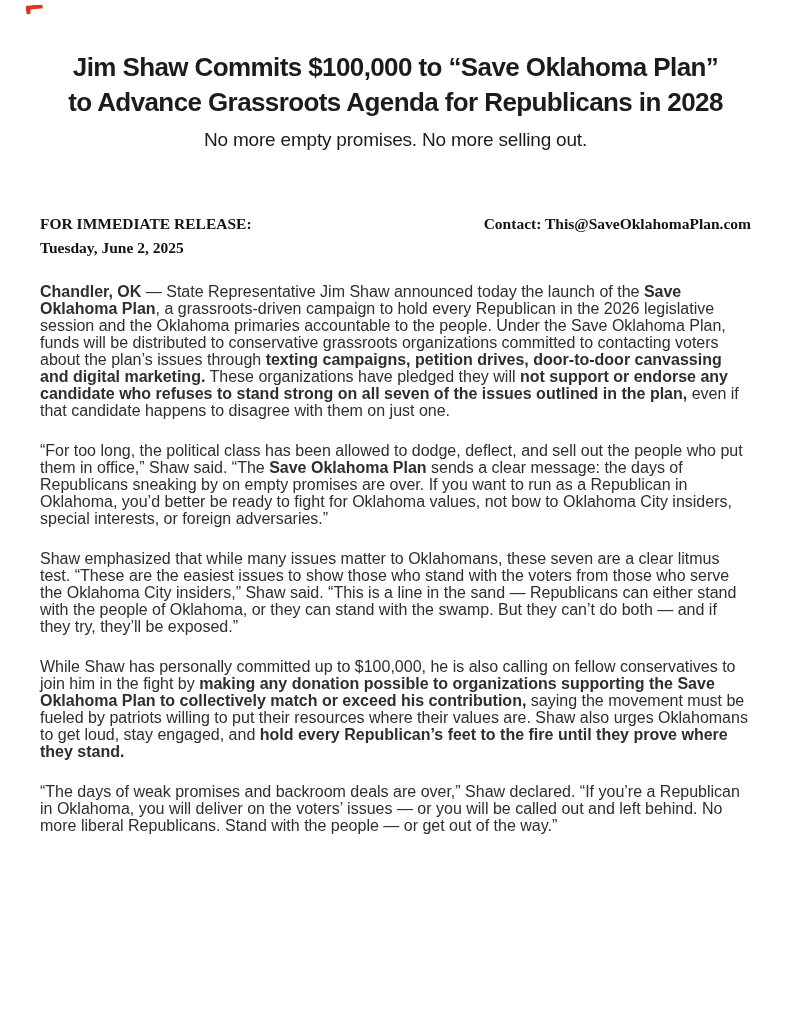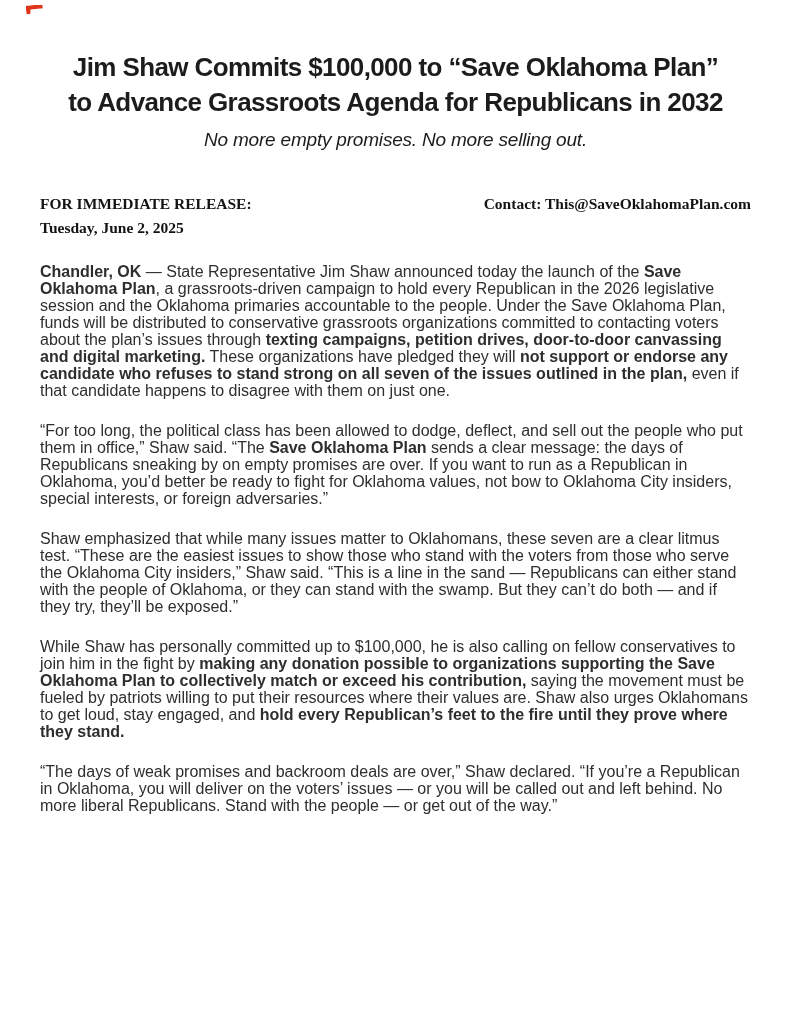--- a/index.html
+++ b/index.html
@@ -34,29 +34,28 @@
     font-weight: 700;
     letter-spacing: -0.6px;
     color: var(--title-text, #1c1c1c);
   }
   .tline { display: block; }
   .subtitle {
     margin-top: 9px;
     text-align: center;
     font-size: 19px;
     line-height: 22px;
-    font-style: italic;
     letter-spacing: -0.2px;
     color: var(--title-text, #1c1c1c);
   }
   .release {
     display: flex;
     justify-content: space-between;
     align-items: flex-start;
-    margin: 41px 40px 0 40px;
+    margin: 61px 40px 0 40px;
     font-family: "Liberation Serif", serif;
     font-size: 15.5px;
     font-weight: 700;
     line-height: 24px;
     color: var(--serif-text, #141414);
   }
   .body-block {
     margin: 23px 40px 0 40px;
     font-size: 16px;
     line-height: 17px;
@@ -67,21 +66,21 @@
 </style>
 </head>
 <body>
 
 <div class="page">
 
   <div class="red-mark"></div>
 
   <h1 class="title">
     <span class="tline">Jim Shaw Commits $100,000 to “Save Oklahoma Plan”</span>
-    <span class="tline">to Advance Grassroots Agenda for Republicans in 2032</span>
+    <span class="tline">to Advance Grassroots Agenda for Republicans in 2028</span>
   </h1>
 
   <div class="subtitle">No more empty promises. No more selling out.</div>
 
   <div class="release">
     <div class="release-left">
       <div>FOR IMMEDIATE RELEASE:</div>
       <div>Tuesday, June 2, 2025</div>
     </div>
     <div class="release-right">Contact: This@SaveOklahomaPlan.com</div>

